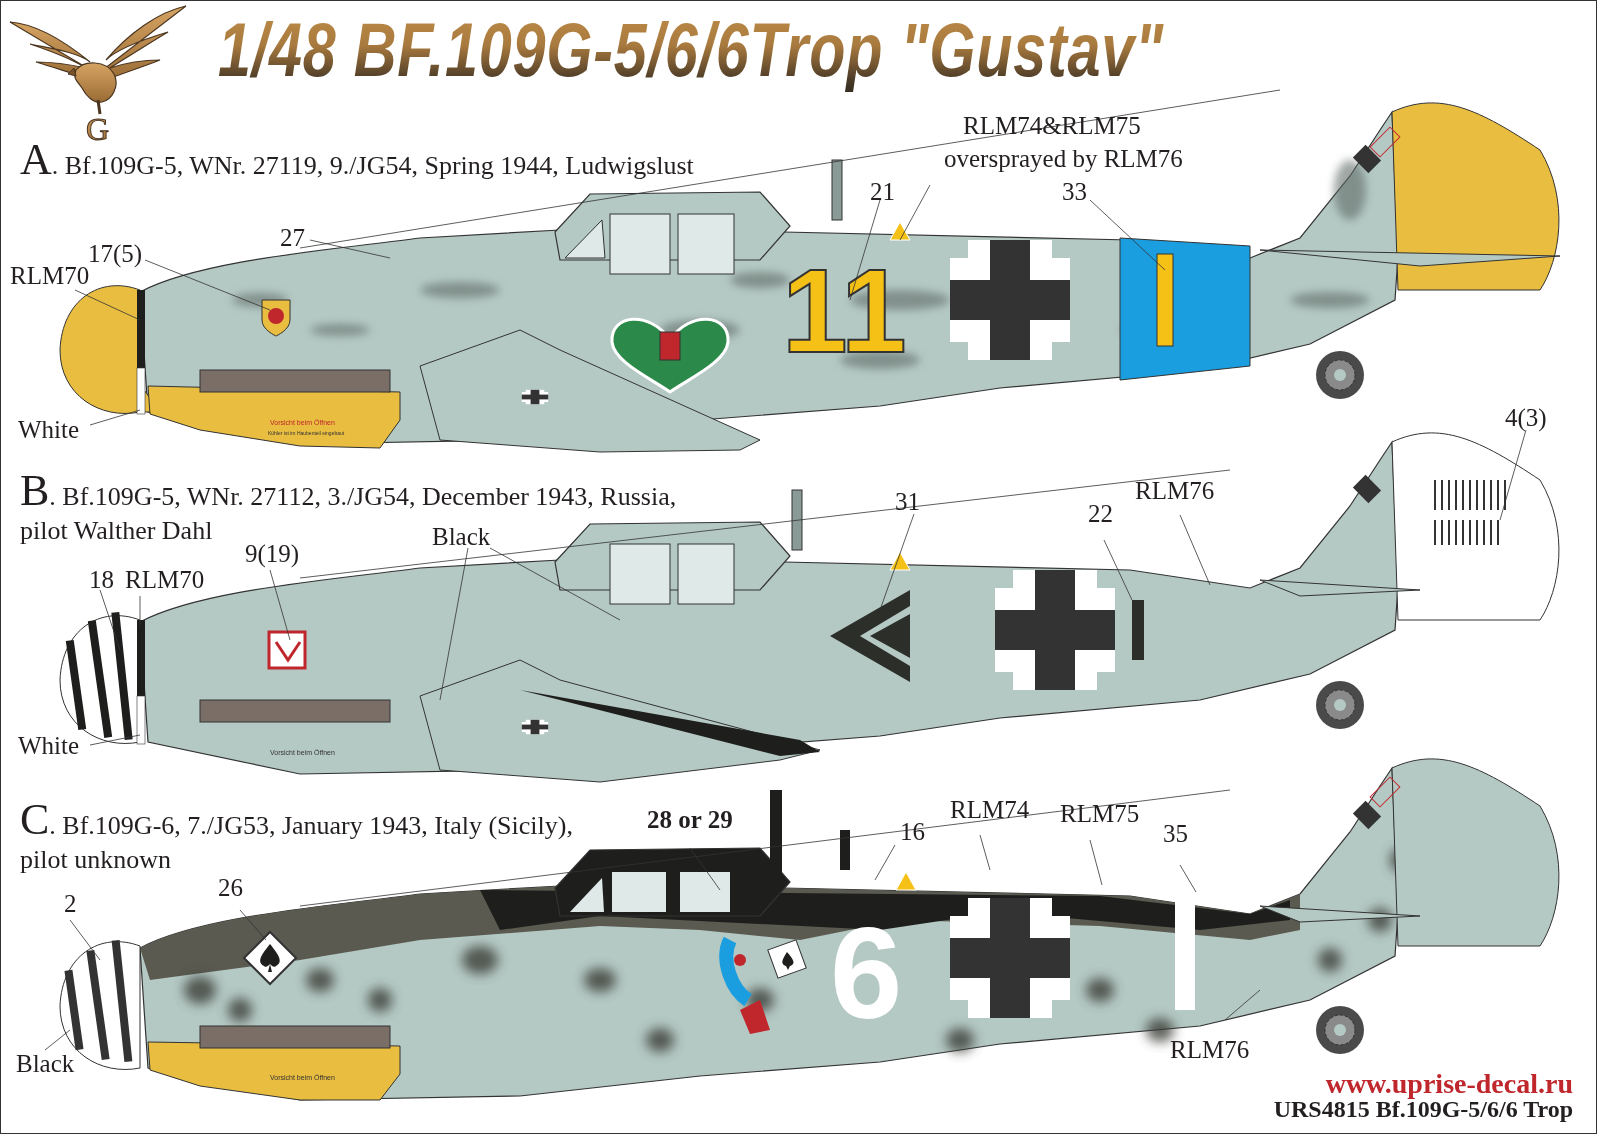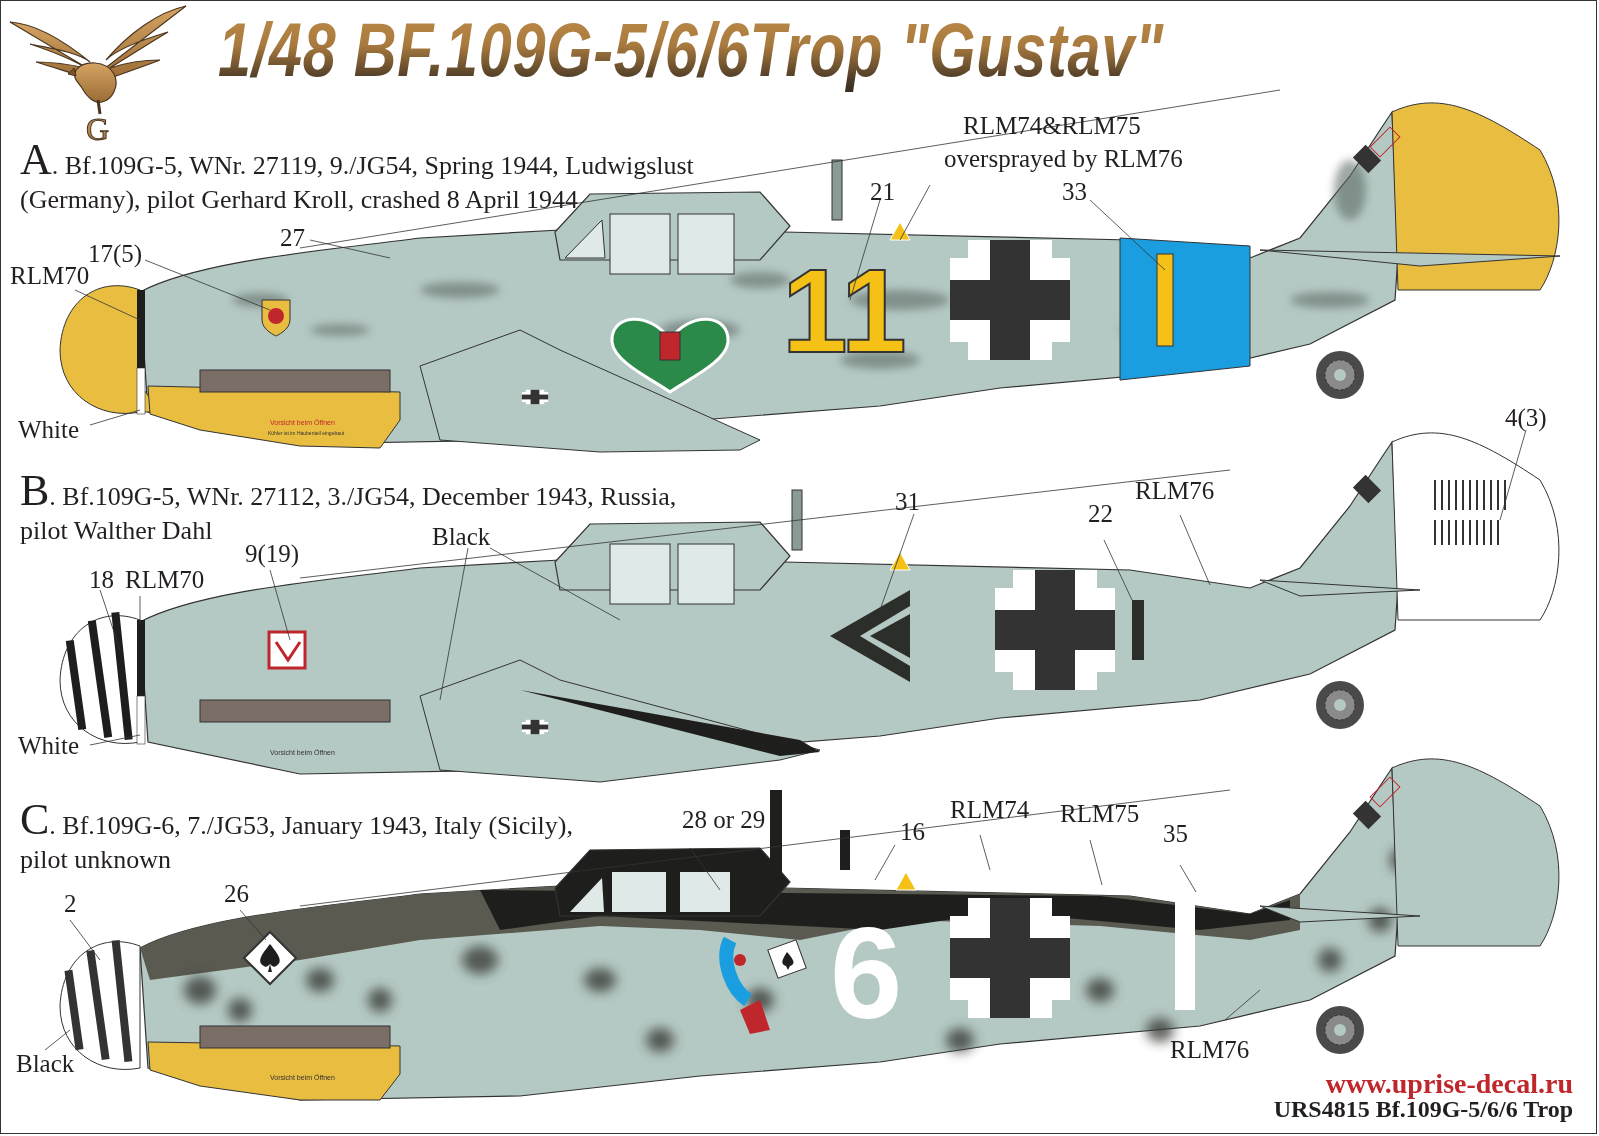--- a/index.html
+++ b/index.html
@@ -32,21 +32,20 @@
   <path d="M68,66 C76,56 98,56 106,70 C112,82 104,96 94,98 C86,100 78,92 74,84 C70,78 64,74 68,66 Z" fill="url(#gold)" stroke="#4a3520" stroke-width="1.2"></path>
   <path d="M66,64 L60,70 L68,72 Z" fill="#7a5428" stroke="#4a3520"></path>
   <path d="M90,96 L92,110" stroke="#4a3520" stroke-width="3"></path>
   <text x="78" y="136" font-family="Liberation Serif, serif" font-size="32" fill="url(#gold)" stroke="#4a3520" stroke-width="1">G</text>
 </svg>
 
 <div class="title">1/48 BF.109G-5/6/6Trop "Gustav"</div>
 
 <div class="desc" style="left:20px;top:143px;">
   <span class="letter">A</span><span>. Bf.109G-5, WNr. 27119, 9./JG54, Spring 1944, Ludwigslust</span><br>
-  <span>(Germany), pilot Gerhard Kroll, crashed 8 April 1944</span>
 </div>
 <div class="desc" style="left:20px;top:474px;">
   <span class="letter">B</span><span>. Bf.109G-5, WNr. 27112, 3./JG54, December 1943, Russia,</span><br>
   <span>pilot Walther Dahl</span>
 </div>
 <div class="desc" style="left:20px;top:803px;">
   <span class="letter">C</span><span>. Bf.109G-6, 7./JG53, January 1943, Italy (Sicily),</span><br>
   <span>pilot unknown</span>
 </div>
 
@@ -302,23 +301,23 @@
 <div class="lbl" style="left:125px;top:566px;">RLM70</div>
 <div class="lbl" style="left:245px;top:540px;">9(19)</div>
 <div class="lbl" style="left:432px;top:523px;">Black</div>
 <div class="lbl" style="left:18px;top:732px;">White</div>
 <div class="lbl" style="left:895px;top:488px;">31</div>
 <div class="lbl" style="left:1088px;top:500px;">22</div>
 <div class="lbl" style="left:1135px;top:477px;">RLM76</div>
 <div class="lbl" style="left:1505px;top:404px;">4(3)</div>
 
 <div class="lbl" style="left:64px;top:890px;">2</div>
-<div class="lbl" style="left:224px;top:874px;margin-top:6px;">26</div>
+<div class="lbl" style="left:218px;top:874px;">26</div>
 <div class="lbl" style="left:16px;top:1050px;">Black</div>
-<div class="lbl" style="left:682px;top:806px;">28 or 29</div>
+<div class="lbl" style="left:647px;top:806px;font-weight:bold;">28 or 29</div>
 <div class="lbl" style="left:900px;top:818px;">16</div>
 <div class="lbl" style="left:950px;top:796px;">RLM74</div>
 <div class="lbl" style="left:1060px;top:800px;">RLM75</div>
 <div class="lbl" style="left:1163px;top:820px;">35</div>
 <div class="lbl" style="left:1170px;top:1036px;">RLM76</div>
 
 <div class="footer-url">www.uprise-decal.ru</div>
 <div class="footer-code">URS4815 Bf.109G-5/6/6 Trop</div>
 
 </body></html>

